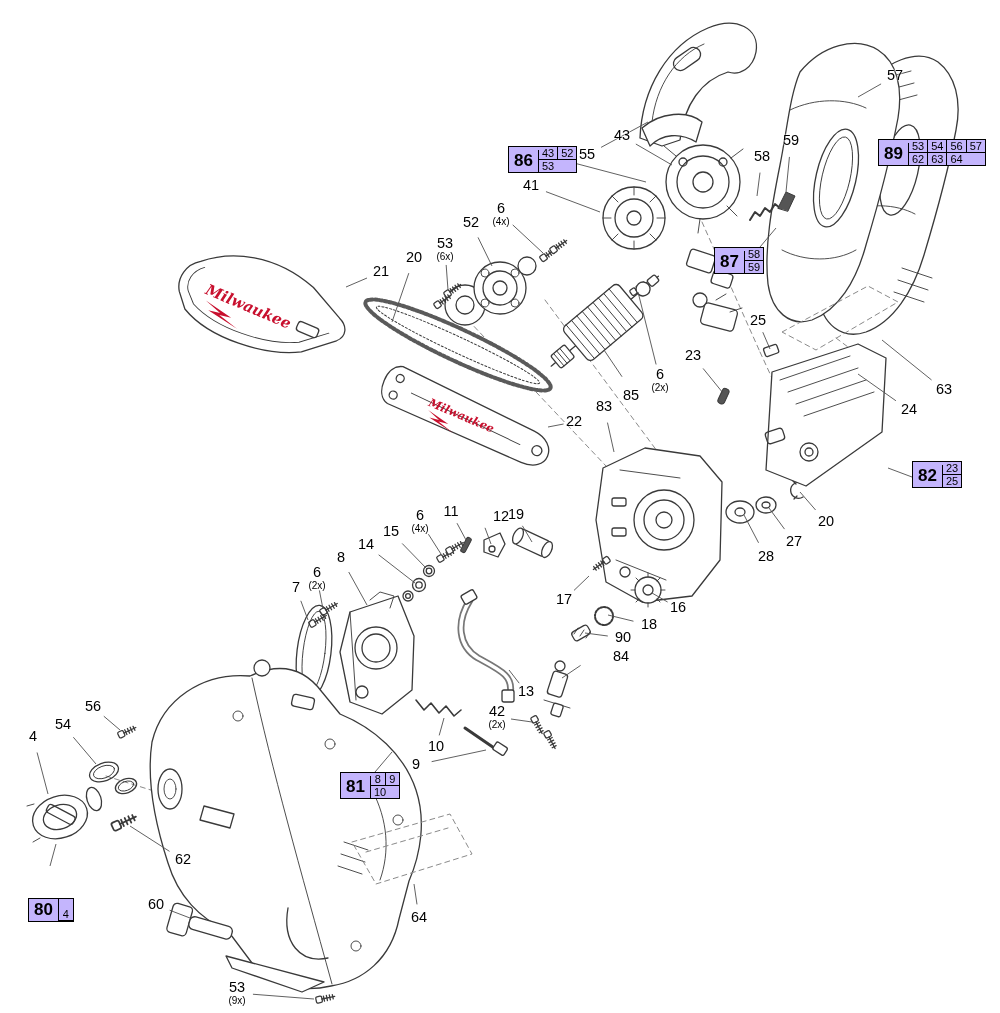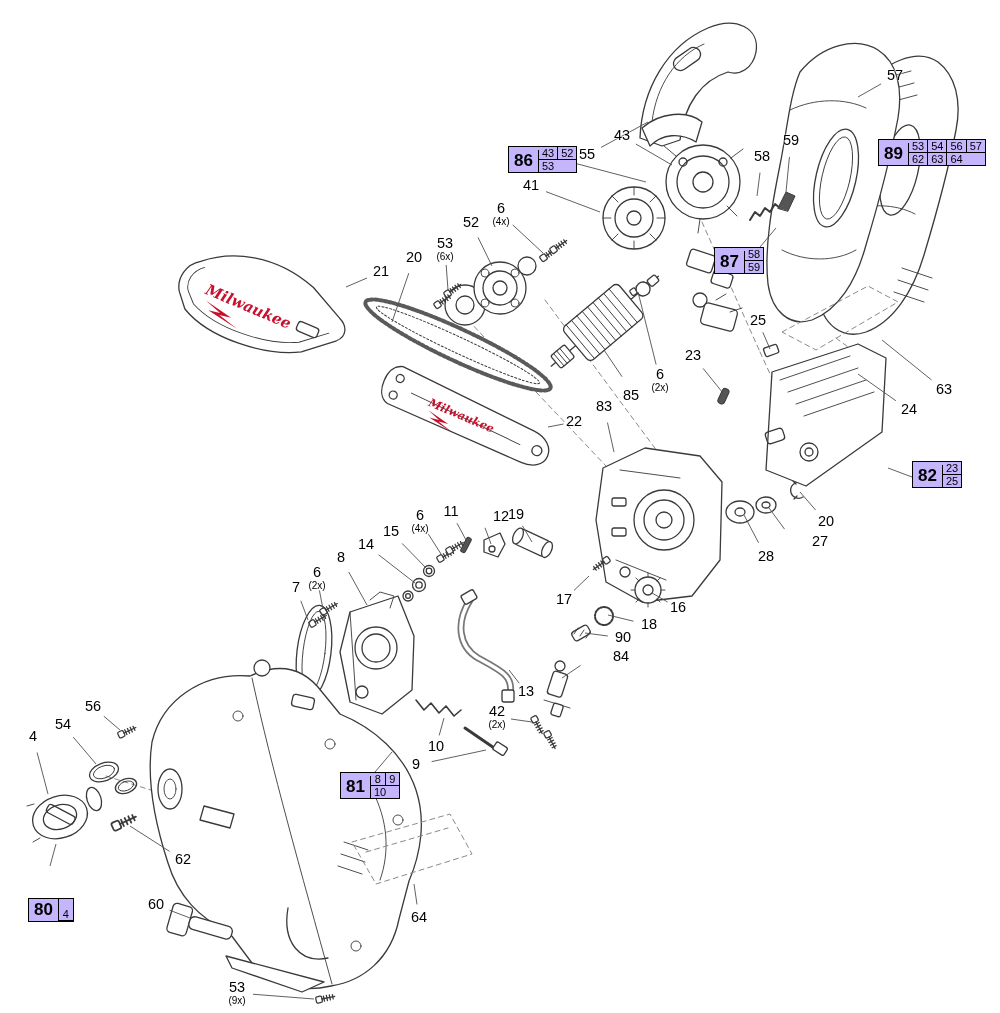--- a/index.html
+++ b/index.html
@@ -440,21 +440,21 @@
       </div>
       <div class="part-label" style="left: 604px; top: 407px;">
         <div class="num">83</div>
       </div>
       <div class="part-label" style="left: 574px; top: 422px;">
         <div class="num">22</div>
       </div>
       <div class="part-label" style="left: 826px; top: 522px;">
         <div class="num">20</div>
       </div>
-      <div class="part-label" style="left: 820px; top: 542px;">
+      <div class="part-label" style="left: 794px; top: 542px;">
         <div class="num">27</div>
       </div>
       <div class="part-label" style="left: 766px; top: 557px;">
         <div class="num">28</div>
       </div>
       <div class="part-label" style="left: 678px; top: 608px;">
         <div class="num">16</div>
       </div>
       <div class="part-label" style="left: 516px; top: 515px;">
         <div class="num">19</div>

